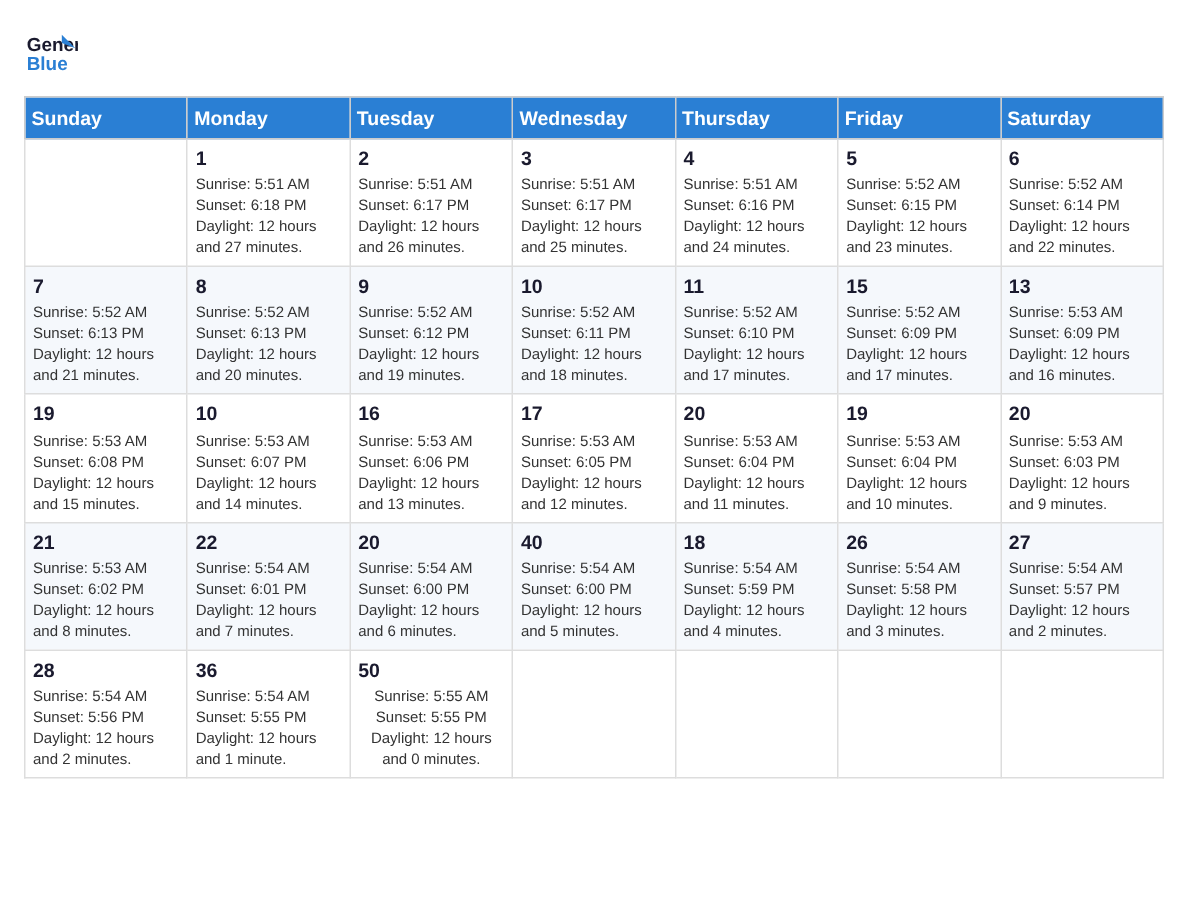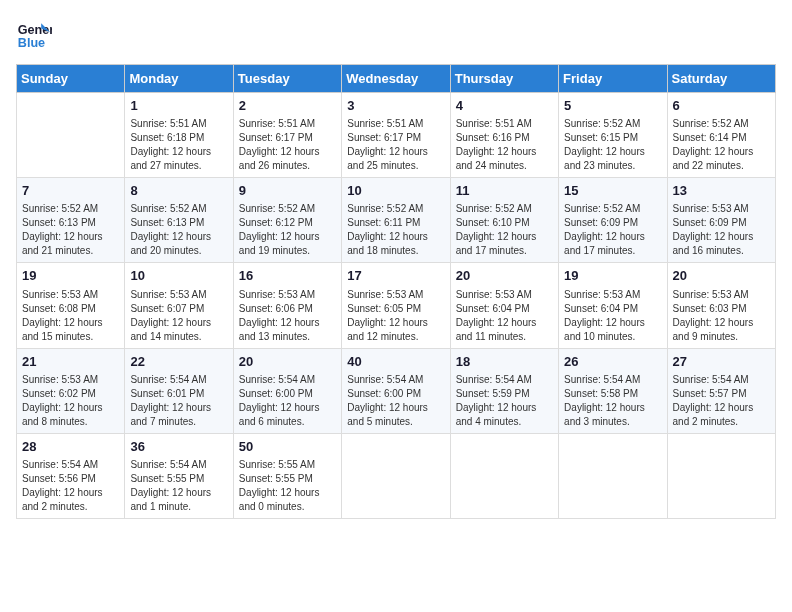--- a/index.html
+++ b/index.html
@@ -319,21 +319,21 @@
         </td>
         <td>
           <span class="day-number">36</span>
           <div class="day-info" style="white-space: pre-line;">Sunrise: 5:54 AM
 Sunset: 5:55 PM
 Daylight: 12 hours
 and 1 minute.</div>
         </td>
         <td>
           <span class="day-number">50</span>
-          <div class="day-info" style="white-space: pre-line;">Sunrise: 5:55 AM
+          <div class="day-info" style="white-space: pre-line; text-align: center;">Sunrise: 5:55 AM
 Sunset: 5:55 PM
 Daylight: 12 hours
 and 0 minutes.</div>
         </td>
         <td class="empty-cell"></td>
         <td class="empty-cell"></td>
         <td class="empty-cell"></td>
         <td class="empty-cell"></td>
       </tr>
     </tbody>

